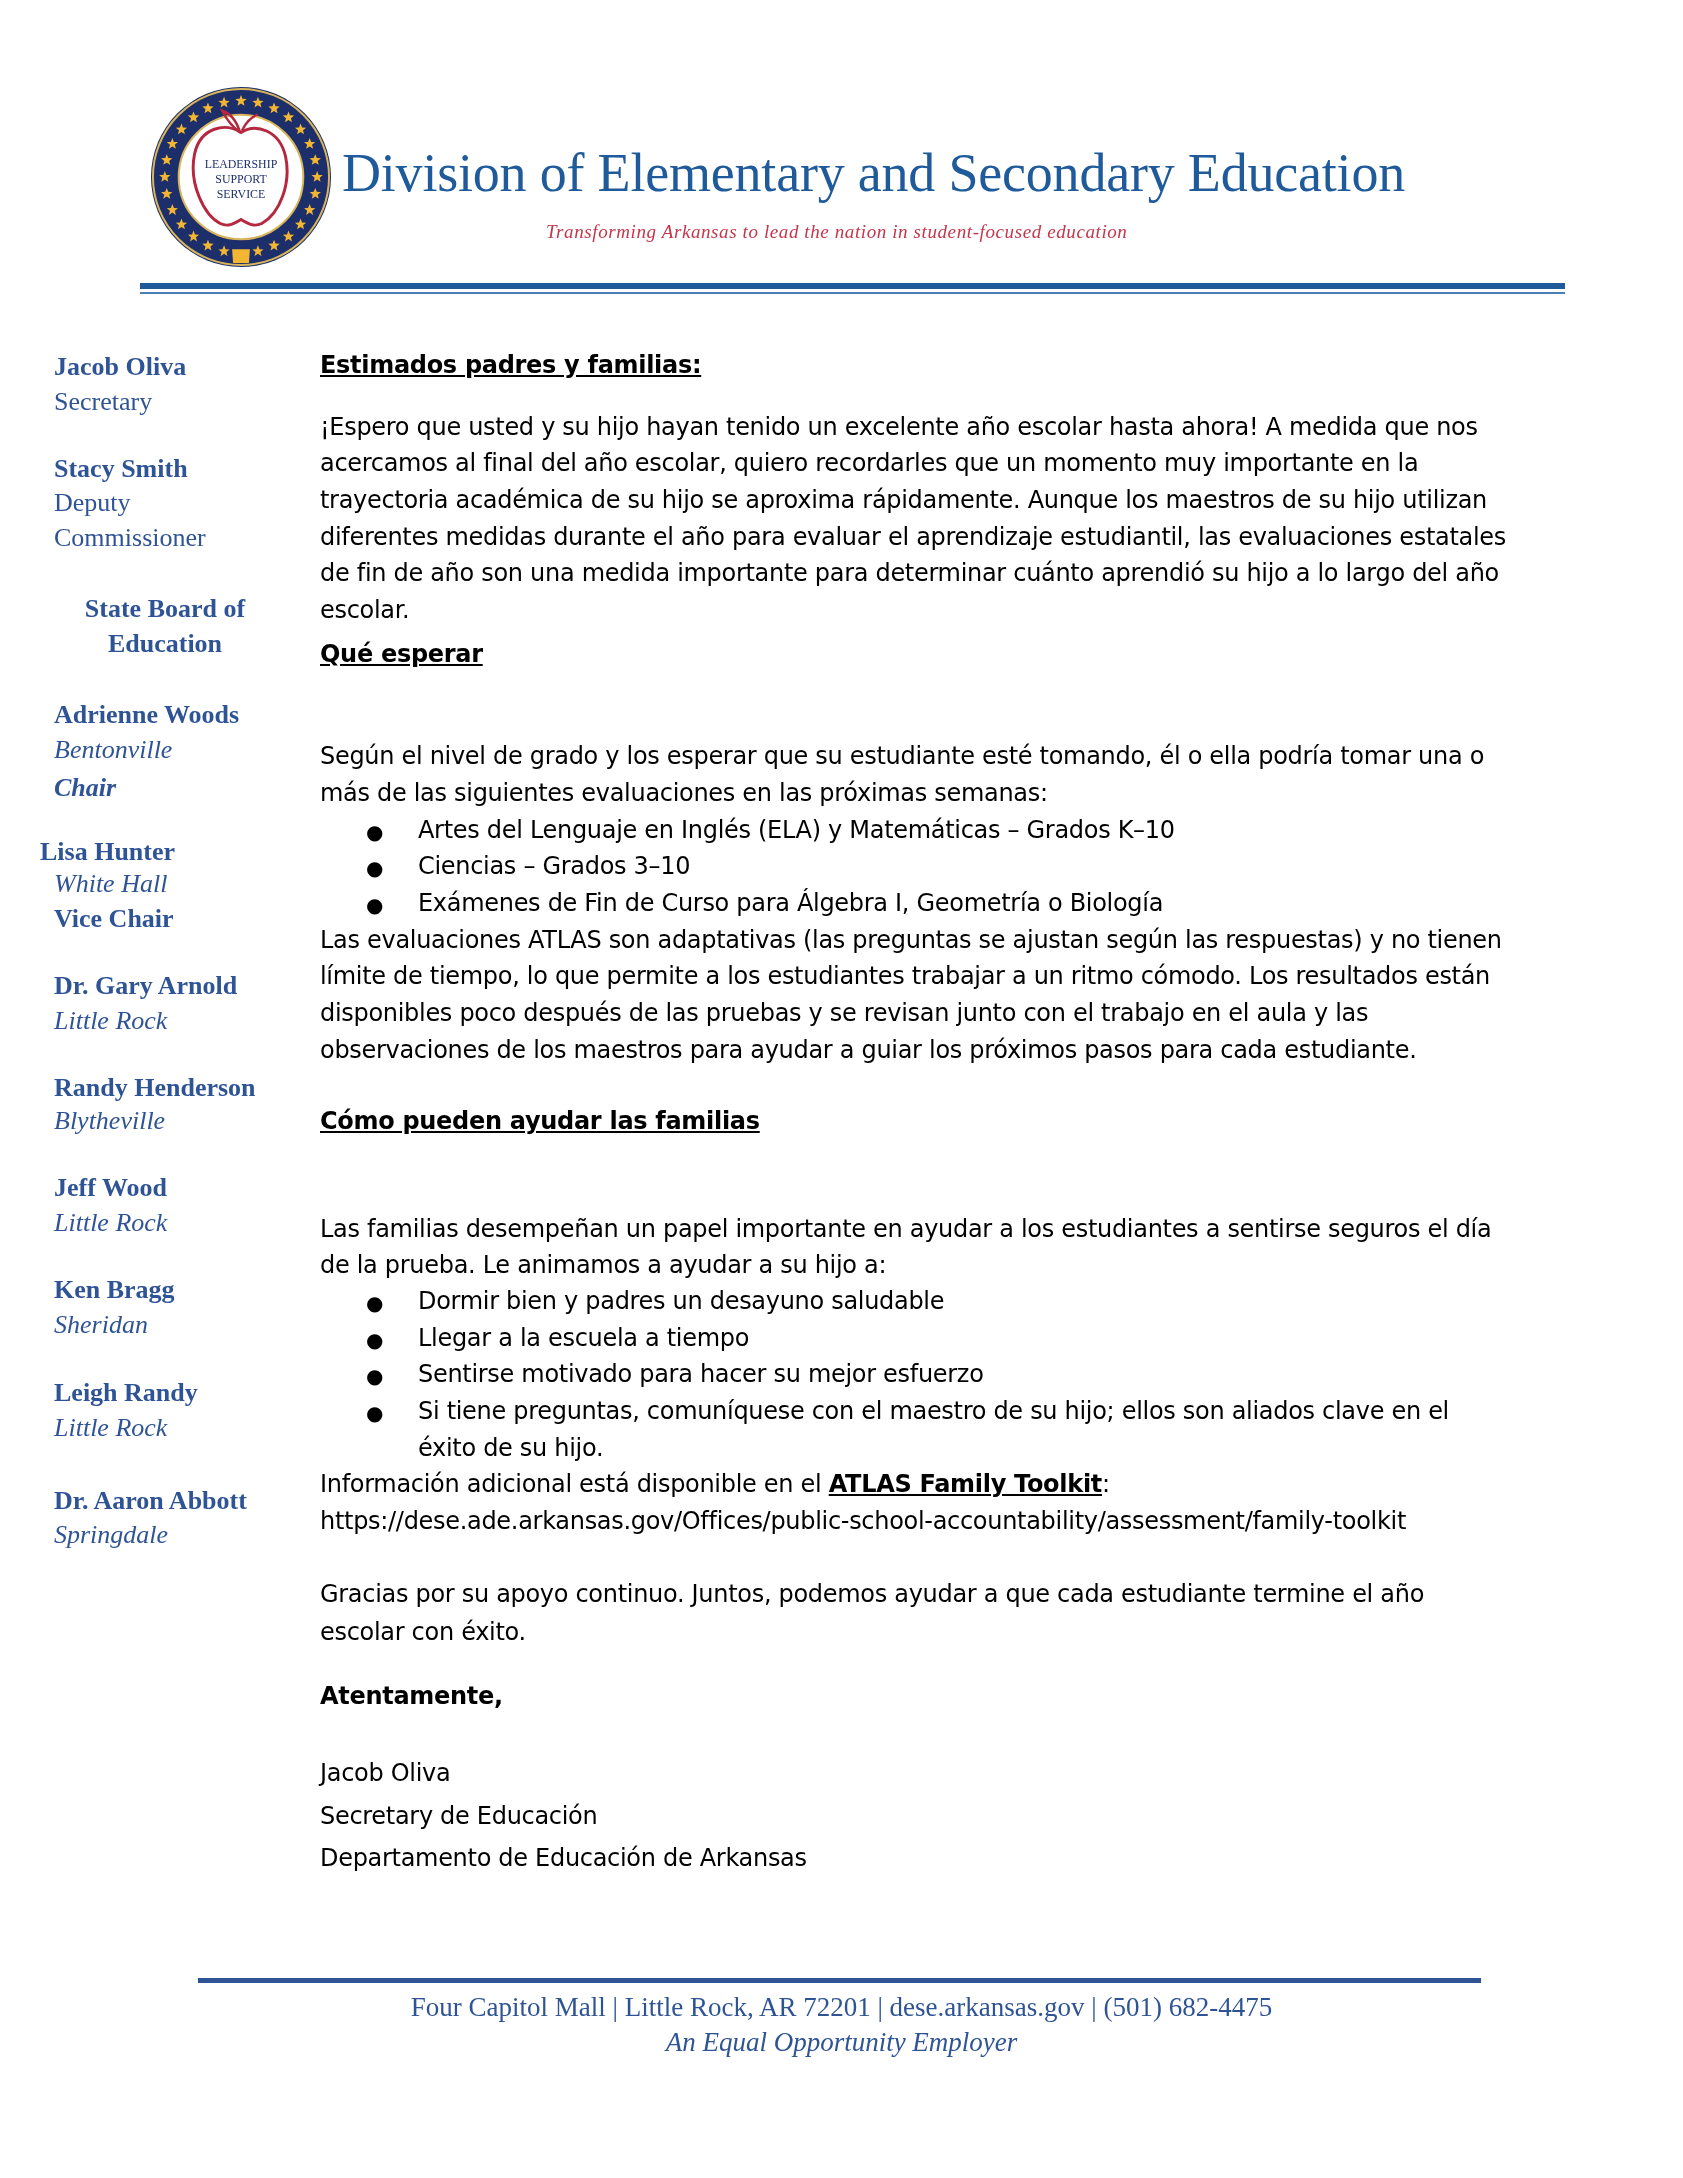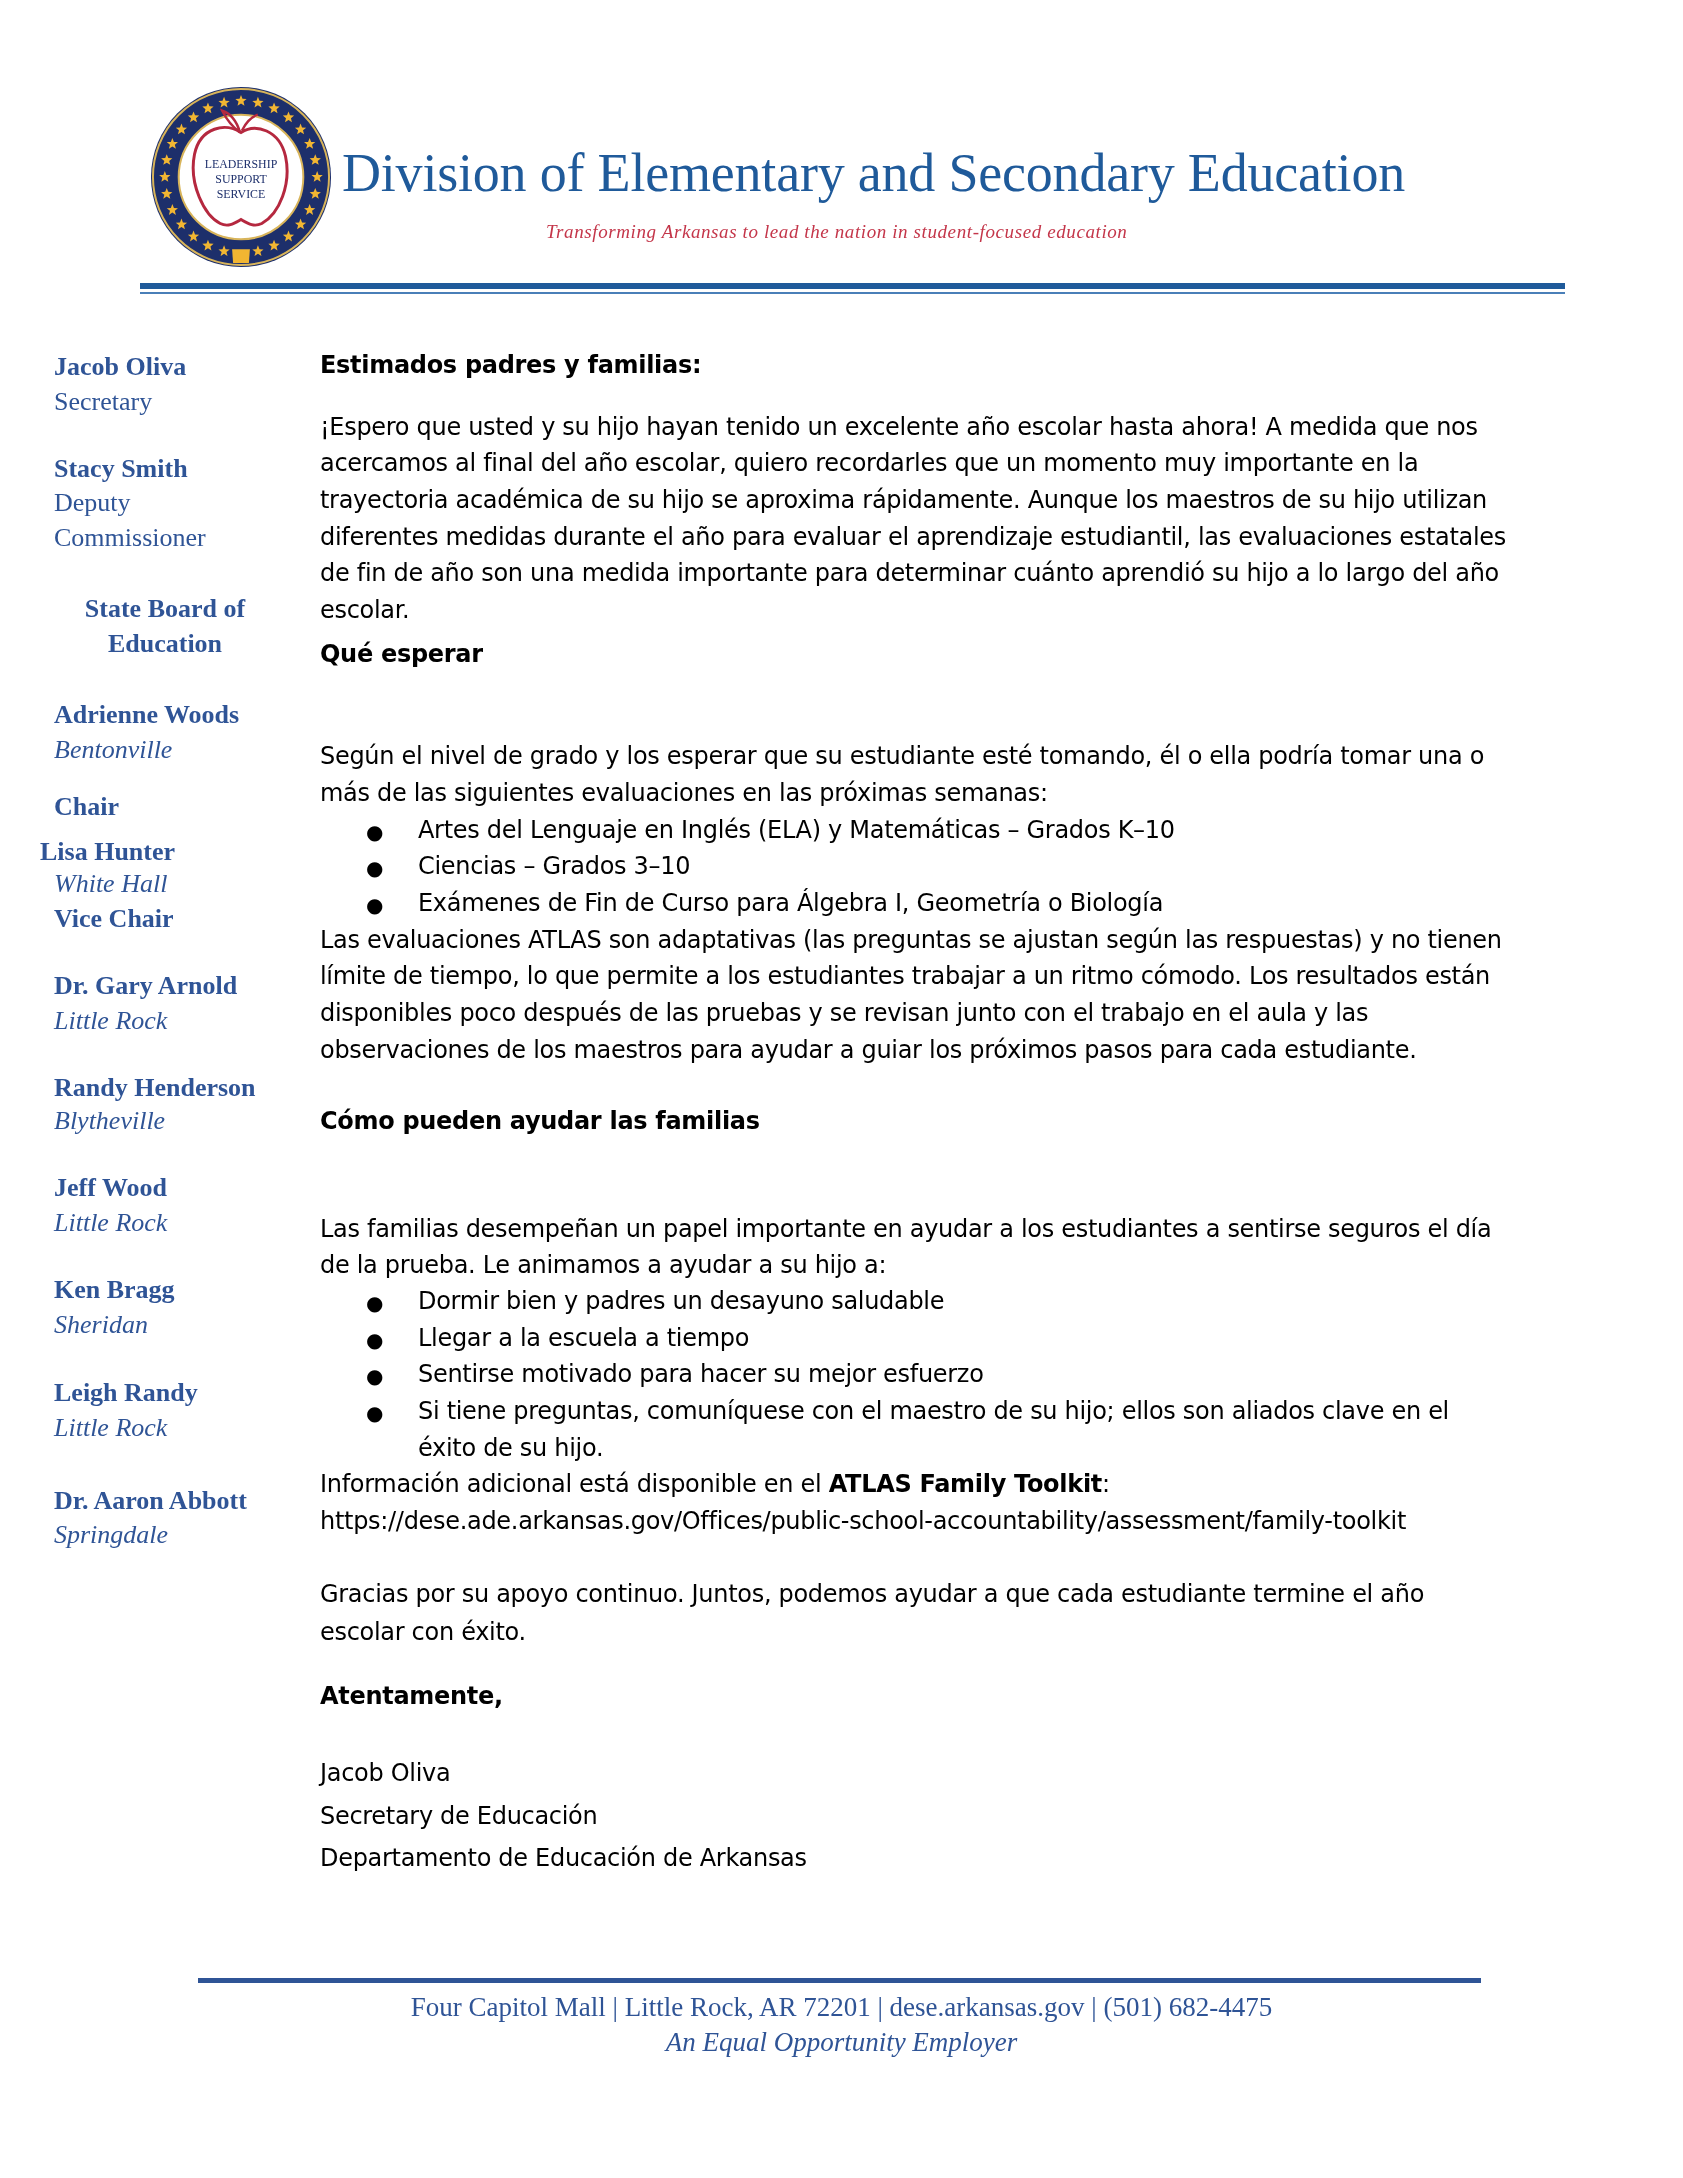--- a/index.html
+++ b/index.html
@@ -24,21 +24,21 @@
   .hrule-thin  { position: absolute; left: 140px; top: 292px; width: 1425px; height: 2px; background: #4a7fb8; }
 
   
   .side { font-family: "Liberation Serif", "DejaVu Serif", serif; font-size: 26px; color: #2f5496; line-height: 1; }
   .side-name { font-weight: bold; }
   .side-italic { font-style: italic; }
   .side-board { font-weight: bold; text-align: center; width: 228px; left: 51px; }
 
   
   .body { font-family: "DejaVu Sans", "Liberation Sans", sans-serif; font-size: 24px; color: #000000; line-height: 1; letter-spacing: -0.3px; }
-  .bold { font-weight: bold; }
+  .bold { font-weight: bold; text-decoration: underline; }
   .bullet-dot { font-family: "DejaVu Sans", sans-serif; font-size: 20px; color: #000; }
 
   
   .frule { position: absolute; left: 198px; top: 1978px; width: 1283px; height: 5px; background: #2f5496; }
   .foot { font-family: "Liberation Serif", "DejaVu Serif", serif; color: #2f5496; font-size: 27px; text-align: center; width: 1683px; left: 0; }
   .foot-italic { font-style: italic; }
 </style>
 </head>
 <body>
 
@@ -96,21 +96,21 @@
 
   <div class="abs side side-name" style="left:54px; top:456px;">Stacy Smith</div>
   <div class="abs side" style="left:54px; top:490px;">Deputy</div>
   <div class="abs side" style="left:54px; top:525px;">Commissioner</div>
 
   <div class="abs side side-board" style="top:596px;">State Board of</div>
   <div class="abs side side-board" style="top:631px;">Education</div>
 
   <div class="abs side side-name" style="left:54px; top:702px;">Adrienne Woods</div>
   <div class="abs side side-italic" style="left:54px; top:737px;">Bentonville</div>
-  <div class="abs side side-name" style="left:54px; top:794px;">Chair</div>
+  <div class="abs side side-name" style="left:54px; top:775px;font-style:italic;">Chair</div>
 
   <div class="abs side side-name" style="left:40px; top:839px;font-family:Liberation Serif, serif;">Lisa Hunter</div>
   <div class="abs side side-italic" style="left:54px; top:871px;">White Hall</div>
   <div class="abs side side-name" style="left:54px; top:906px;">Vice Chair</div>
 
   <div class="abs side side-name" style="left:54px; top:973px;">Dr. Gary Arnold</div>
   <div class="abs side side-italic" style="left:54px; top:1008px;">Little Rock</div>
 
   <div class="abs side side-name" style="left:54px; top:1075px;">Randy Henderson</div>
   <div class="abs side side-italic" style="left:54px; top:1108px;">Blytheville</div>

